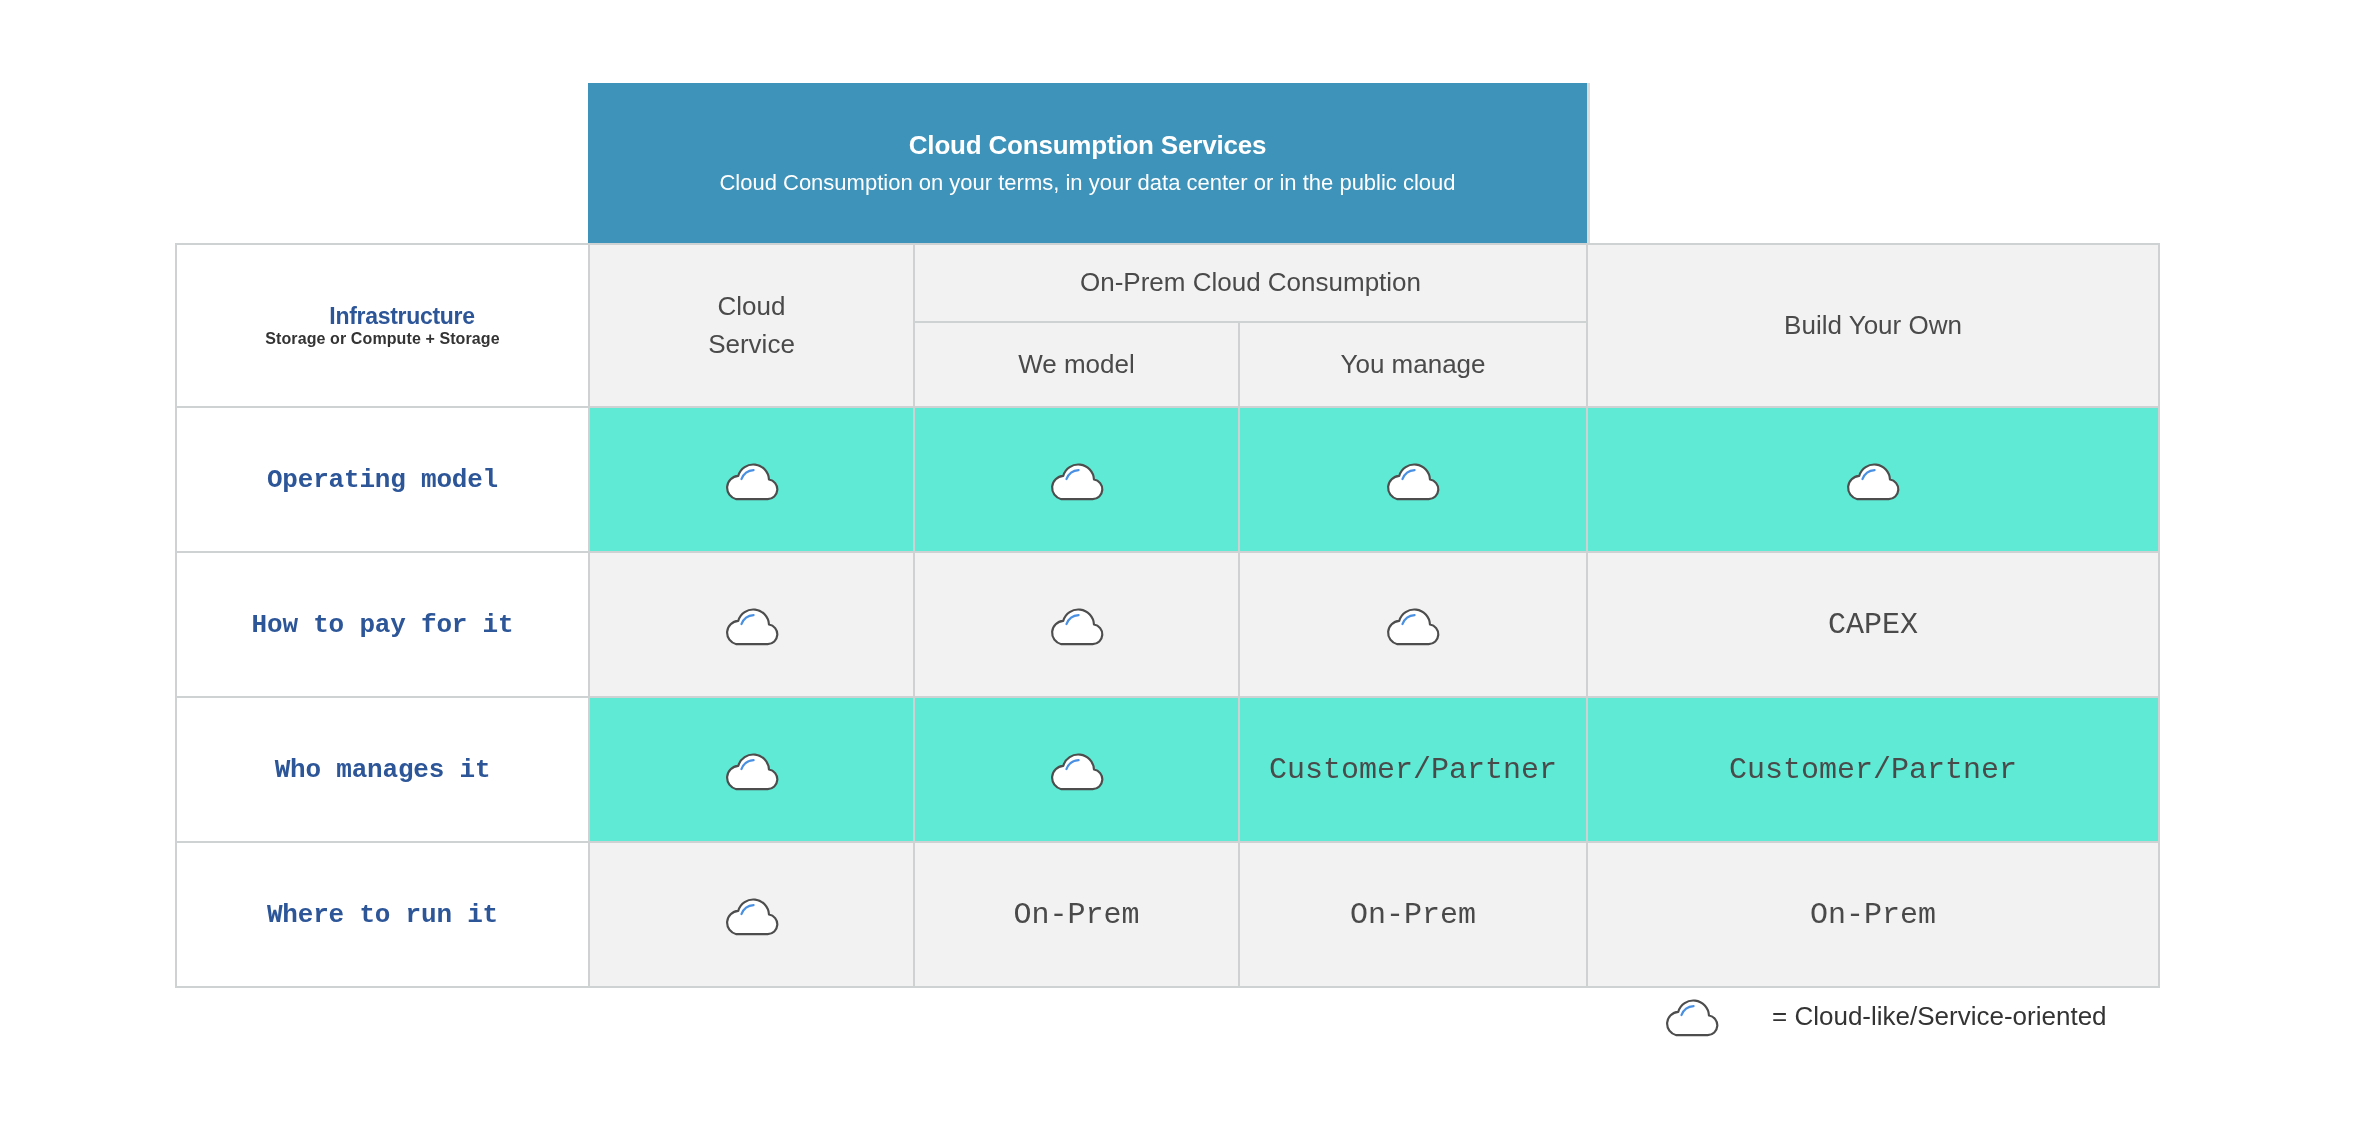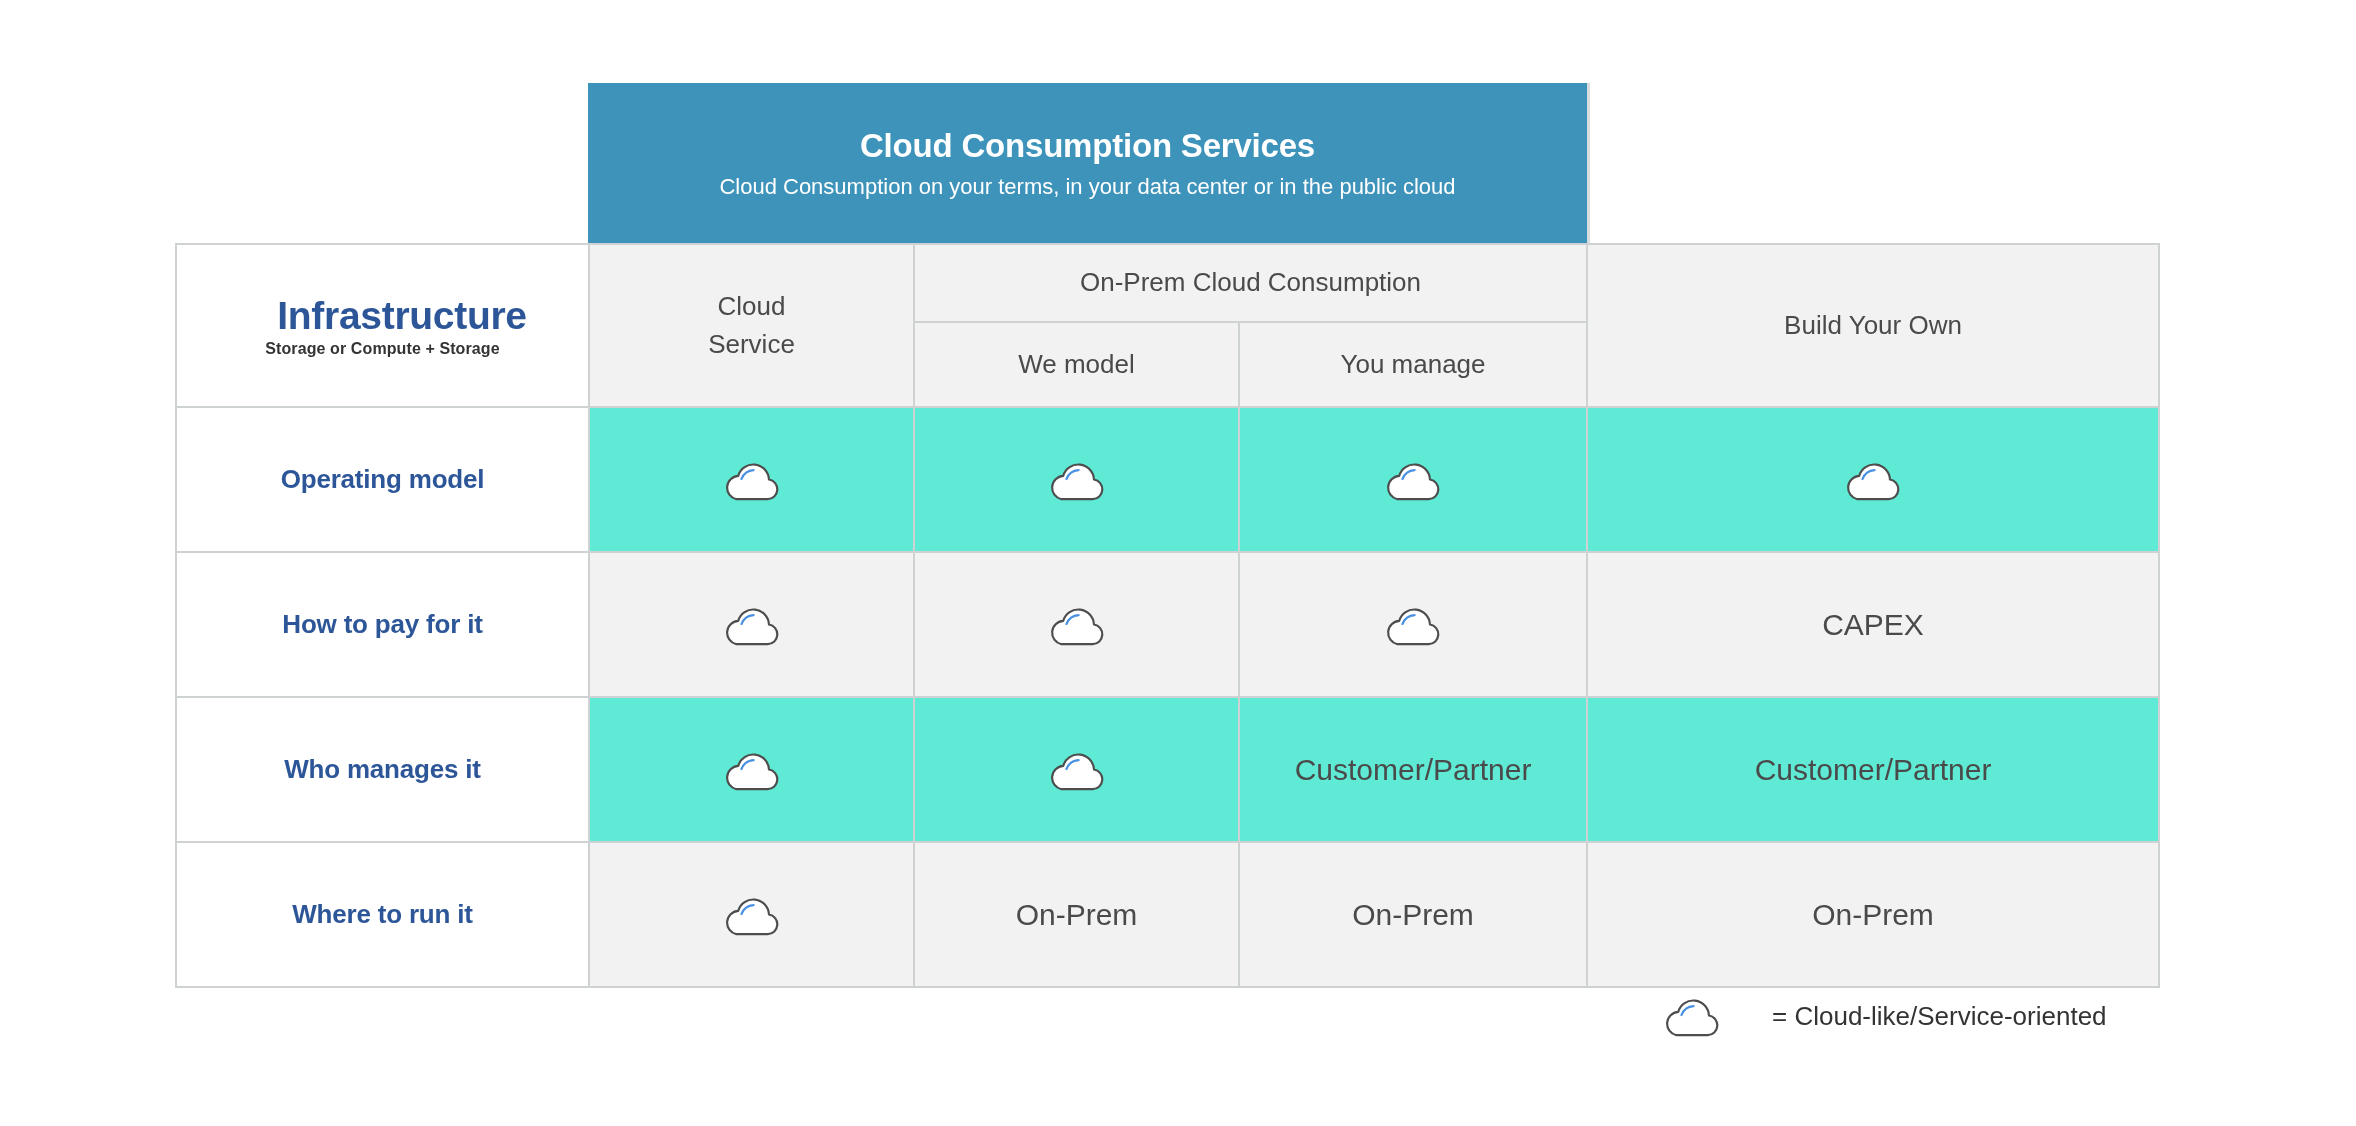--- a/index.html
+++ b/index.html
@@ -39,21 +39,21 @@
     flex-direction: column;
     align-items: center;
     justify-content: center;
     box-sizing: border-box;
     color: #ffffff;
   }
   #banner-left  { width: 1002px; border-right: 3px solid #d9dcdd; }
   #banner-right { width: 568px; }
 
   .banner-title {
-    font-size: 33px;
+    font-size: 26px;
     font-weight: bold;
     letter-spacing: -0.2px;
     line-height: 1.2;
     margin-bottom: 9px;
     white-space: nowrap;
   }
   .banner-sub {
     font-size: 22px;
     font-weight: normal;
     line-height: 1.2;
@@ -79,32 +79,32 @@
   }
 
   
   .col-label  { width: 413px; }
   .col-cs     { width: 325px; }
   .col-we     { width: 325px; }
   .col-you    { width: 348px; }
   .col-byo    { width: 572px; }
   .row-head-top { height: 78px; }
   .row-head-bot { height: 85px; }
-  .row-data { height: 145px; }
+  .row-data { height: 145px; font-family: Liberation Mono, monospace; }
 
   
   .cell-white { background: #5eead4; }
   .cell-gray  { background: #f2f2f2; }
 
   .label-cell {
     background: #ffffff;
   }
   .infra-title {
     color: #2d5699;
-    font-size: 39px;
+    font-size: 23px;
     font-weight: bold;
     letter-spacing: -0.3px;
     line-height: 1.2;
     margin-left: 39px;
   }
   .infra-sub {
     color: #333333;
     font-size: 16px;
     font-weight: bold;
     letter-spacing: 0.1px;

